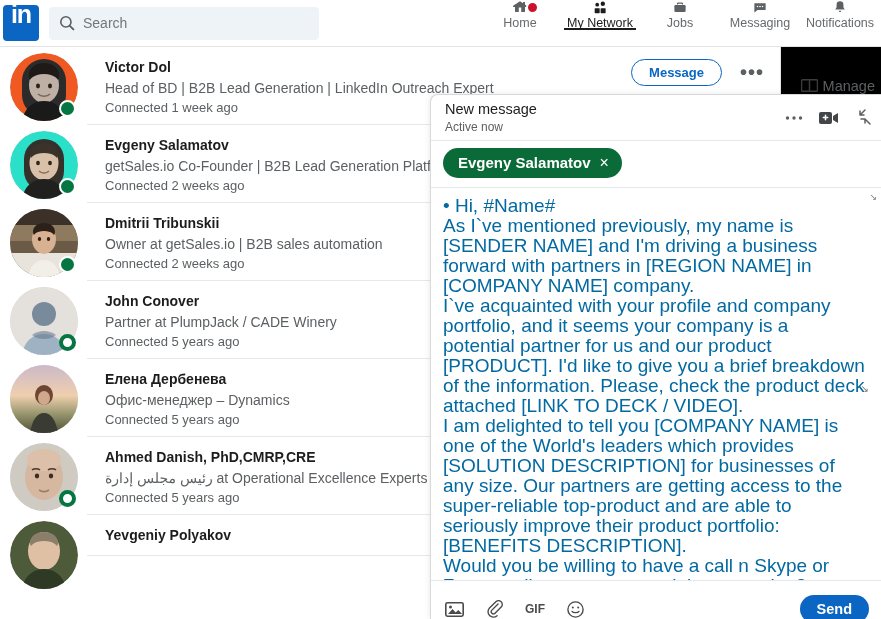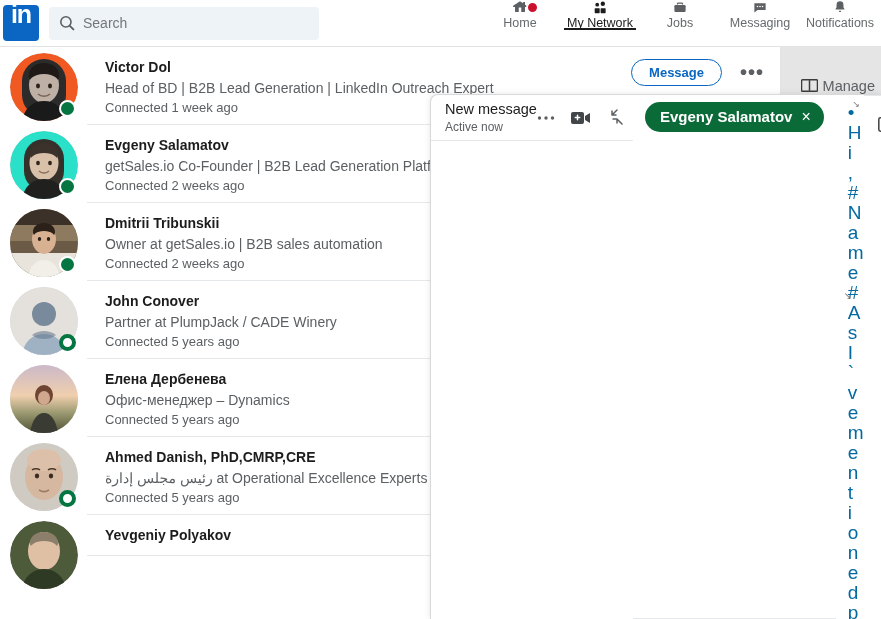--- a/index.html
+++ b/index.html
@@ -94,35 +94,35 @@
     cursor: pointer; font-family: "Liberation Sans", sans-serif;
   }
   .dots-btn {
     position: absolute; right: 16px; top: 18px;
     color: #5c6063; font-size: 20px; letter-spacing: 1px; cursor: pointer;
     line-height: 14px; font-weight: bold;
   }
 
   .manage-bar {
     position: absolute; right: 0; top: 0; width: 101px; height: 55px;
-    background: #e5e5e5; border-left: 1px solid #e3e3e3;
+    background: #000000; border-left: 1px solid #e3e3e3;
     display: flex; align-items: flex-end; justify-content: flex-end;
     padding: 0 6px 8px 16px; gap: 5px; color: #5c6063; font-size: 14.5px;
   }
   .manage-bar .bookicon { width: 17px; height: 17px; color:#3c3c3c; }
 
   
   .msgbox {
     position: absolute; left: 430px; top: 94px;
     width: 451px; height: 525px;
     background: #ffffff;
     border: 1px solid #d9d9d9; border-bottom: none; border-right: none;
     border-top-left-radius: 8px;
     box-shadow: 0 0 6px rgba(0,0,0,0.10);
-    display: flex; flex-direction: row;
+    display: flex; flex-direction: column;
     overflow: hidden;
   }
   .msghead {
     height: 46px; flex: none; display: flex; align-items: center;
     padding: 0 10px 0 14px; border-bottom: 1px solid #e6e9ec;
   }
   .msghead-txt { flex: 1; }
   .msghead-title { font-size: 14.5px; color: #1c1c1c; line-height: 17px; }
   .msghead-sub { font-size: 12px; color: #5c6063; line-height: 15px; margin-top:2px;}
   .msghead-icons { display: flex; align-items: center; gap: 16px; color: #5c6063; }

